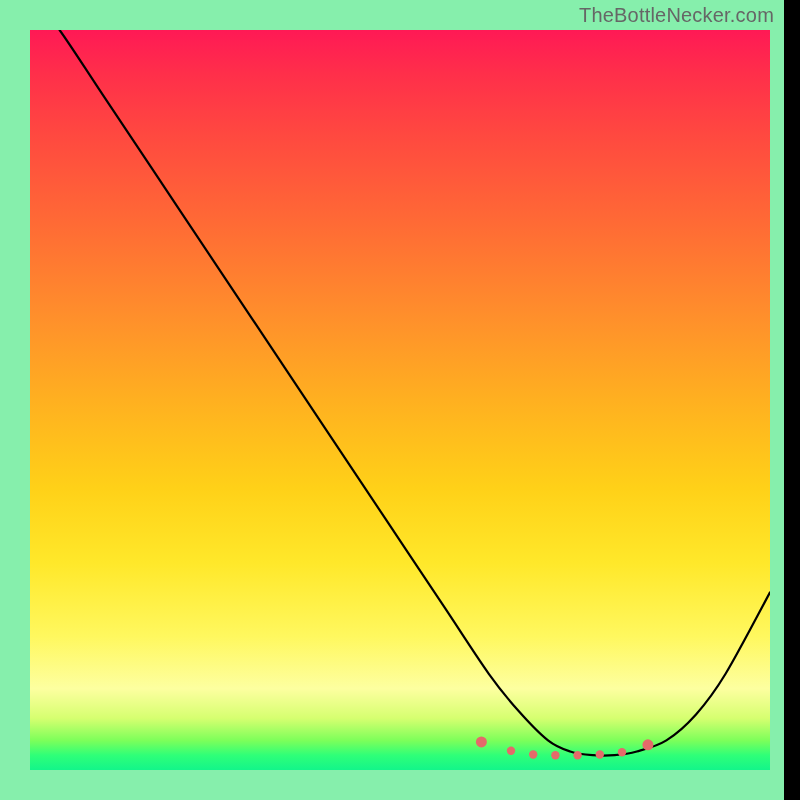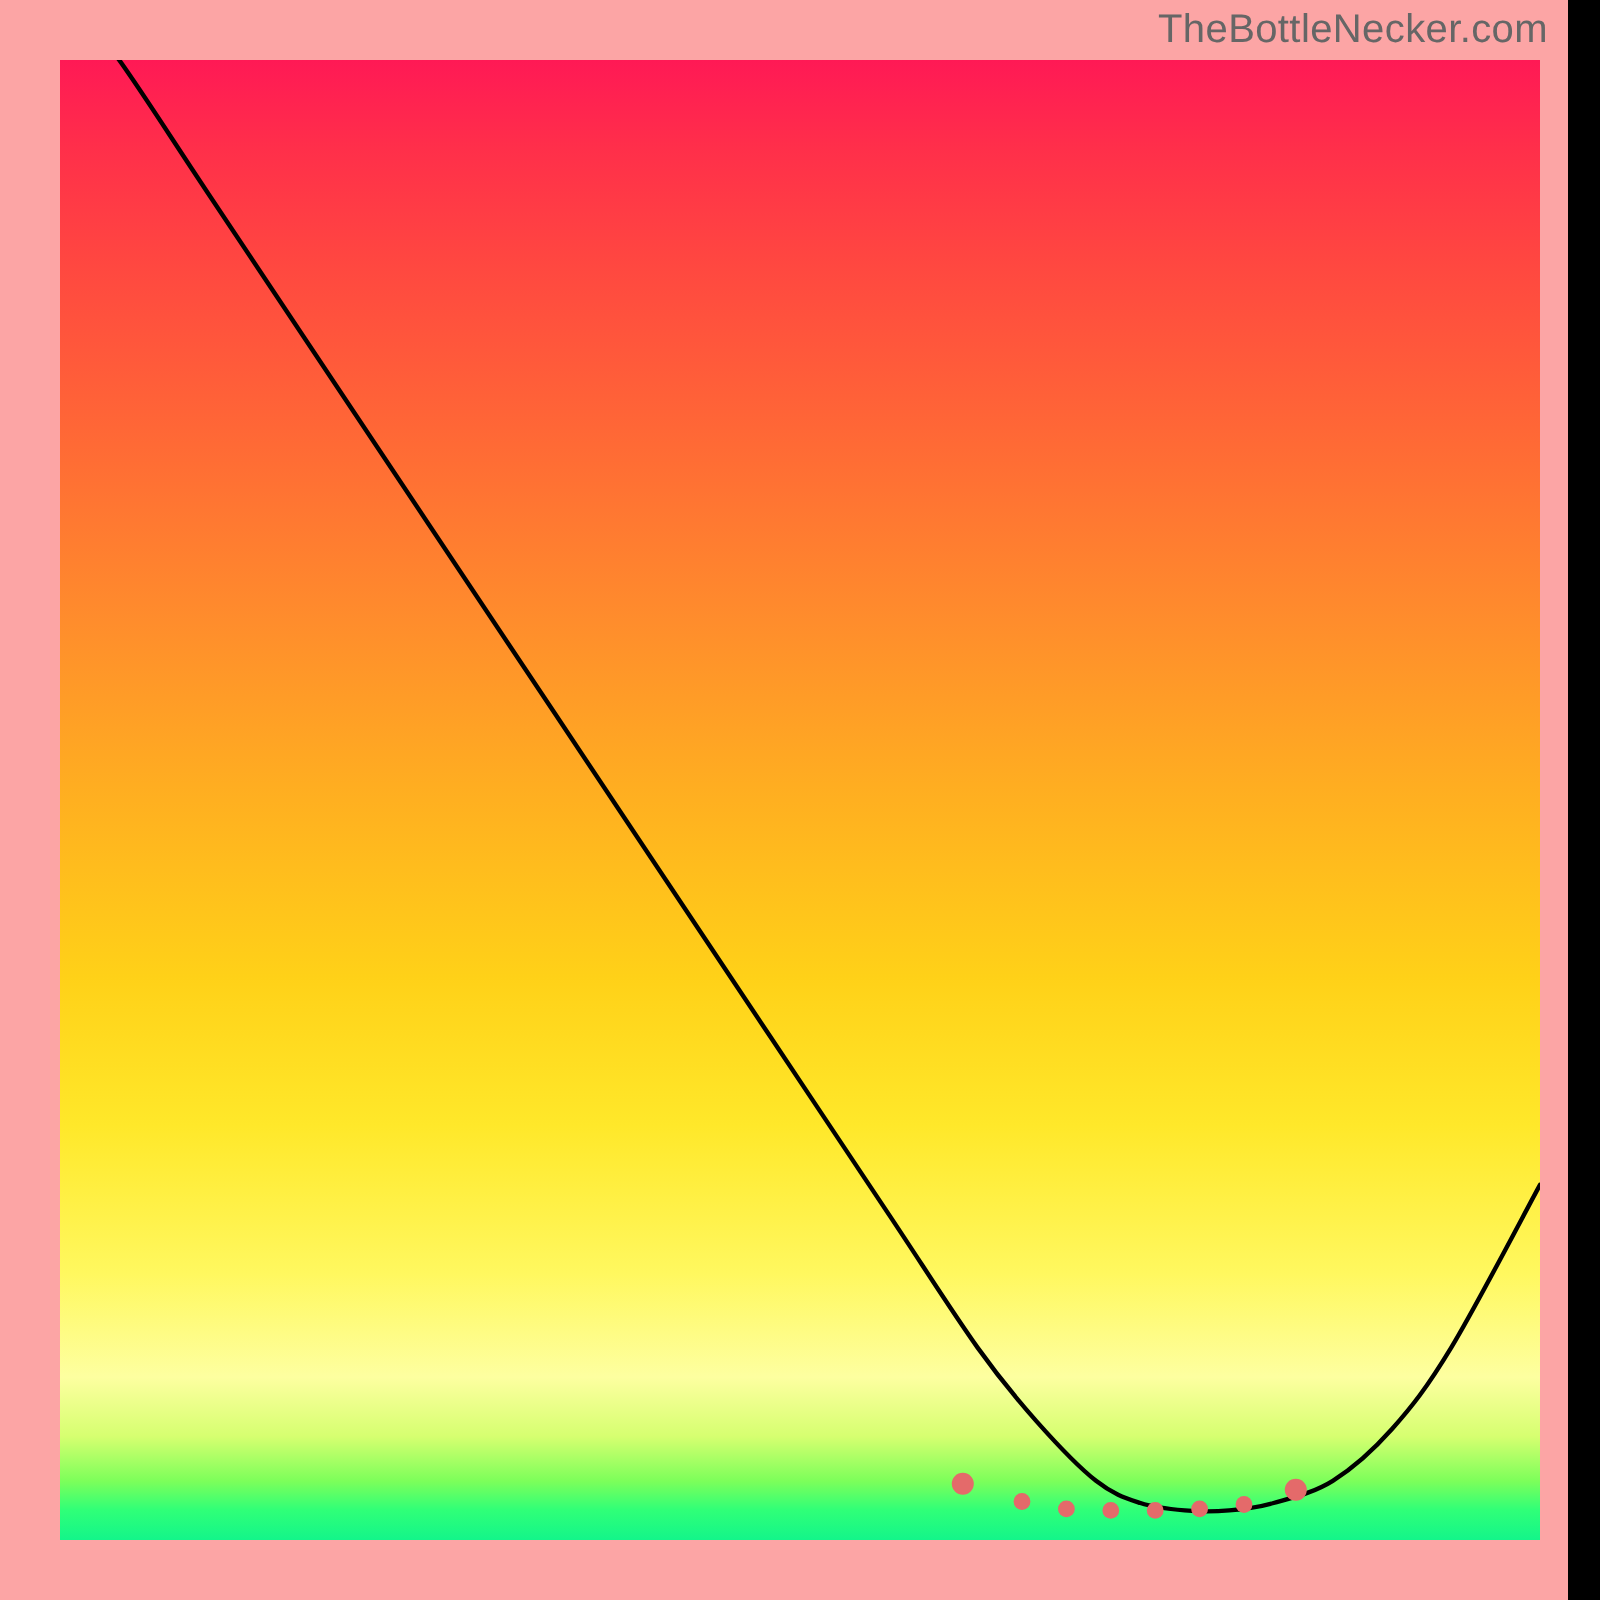--- a/index.html
+++ b/index.html
@@ -8,21 +8,21 @@
     width: 800px;
     height: 800px;
     background: #000;
     overflow: hidden;
     font-family: Arial, Helvetica, sans-serif;
   }
   .stage {
     position: relative;
     width: 784px;
     height: 800px;
-    background: #fca5a5;
+    background: #86efac;
   }
   .watermark {
     position: absolute;
     top: 4px;
     right: 10px;
     color: #666;
     font-size: 20px;
     font-weight: 500;
     letter-spacing: 0.2px;
     z-index: 10;

